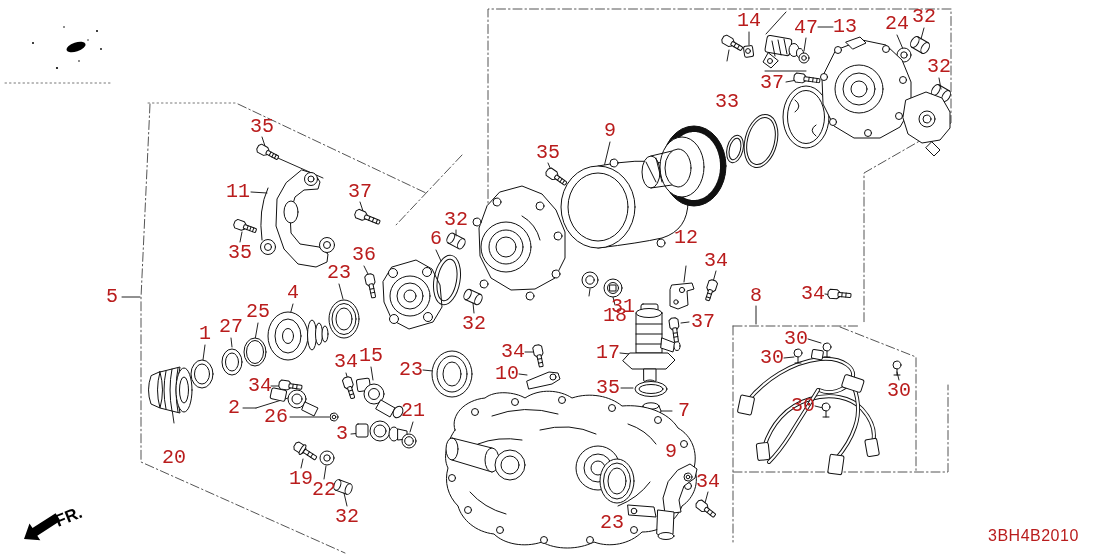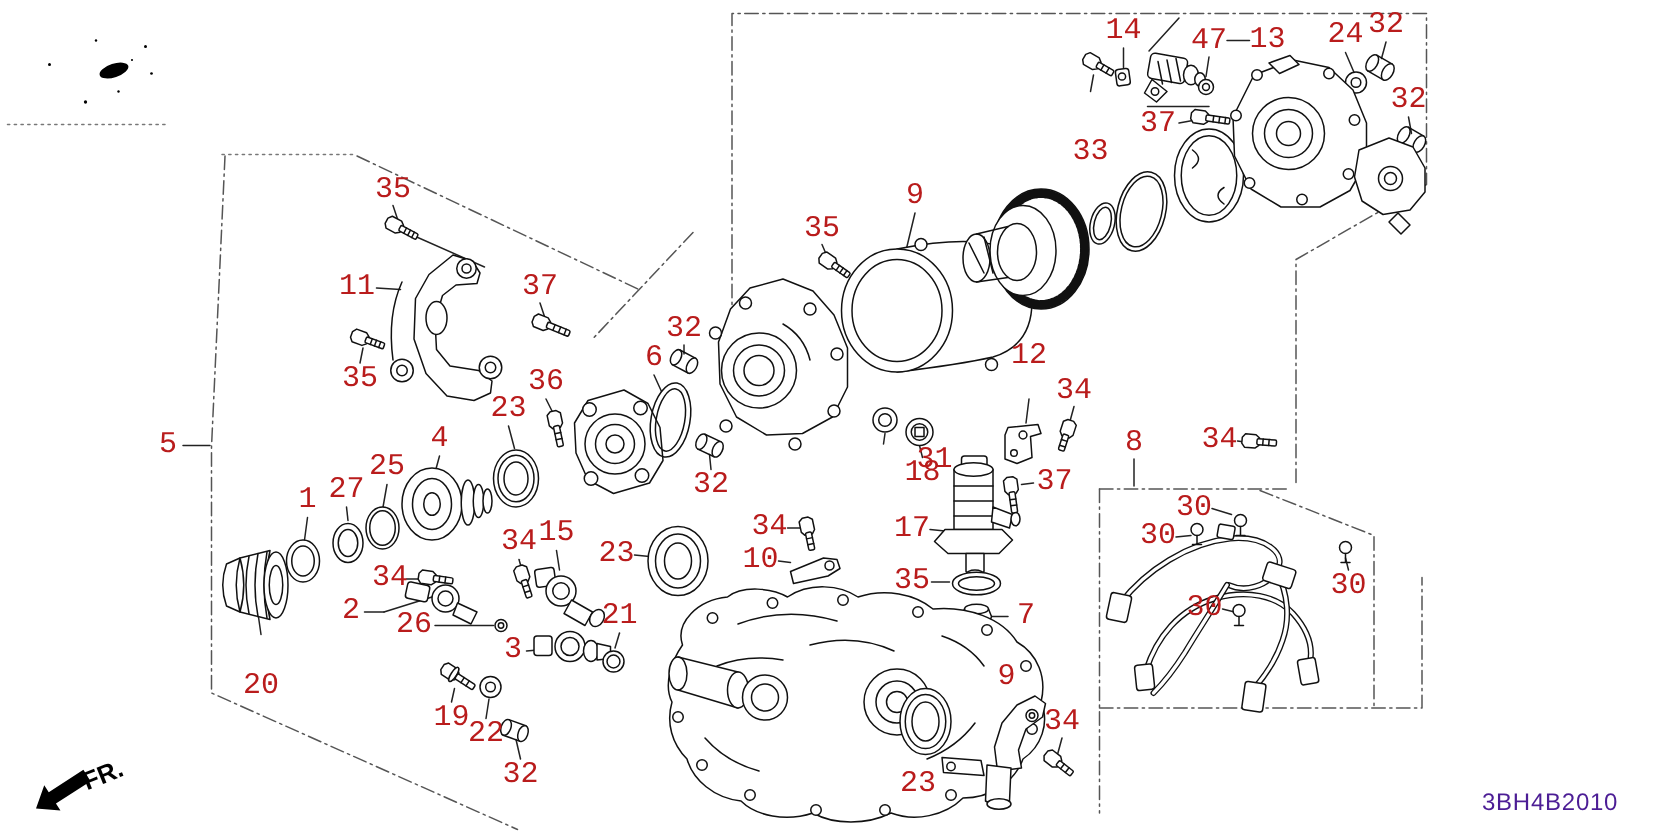--- a/index.html
+++ b/index.html
@@ -1,21 +1,21 @@
 <!DOCTYPE html>
 <html><head>
 <meta charset="utf-8">
 <style>
   html,body{margin:0;padding:0;background:#fff;}
   #stage{position:relative;width:1108px;height:554px;background:#fff;overflow:hidden;
          font-family:"Liberation Sans",sans-serif;}
   #art{position:absolute;left:0;top:0;}
   .callout{position:absolute;transform:translate(-50%,-50%);font-size:20px;color:#b91c1c;
            line-height:1;white-space:nowrap;font-family:Liberation Mono, monospace;}
-  #part-code{position:absolute;left:988px;top:527px;font-size:16px;color:#4c1d95;
+  #part-code{position:absolute;left:988px;top:527px;font-size:16px;color:#b91c1c;
              letter-spacing:.5px;font-family:"Liberation Sans",sans-serif;}
   .leader{stroke:#222;stroke-width:1;}
   .dashdot{stroke:#555;stroke-width:1;fill:none;stroke-dasharray:9 3 1.5 3;}
   .dotted{stroke:#777;stroke-width:1;fill:none;stroke-dasharray:1.5 3;}
   .tube-o{stroke:#111;stroke-width:4;fill:none;}
   .tube-i{stroke:#fff;stroke-width:2.2;fill:none;}
 </style>
 </head>
 <body>
 

